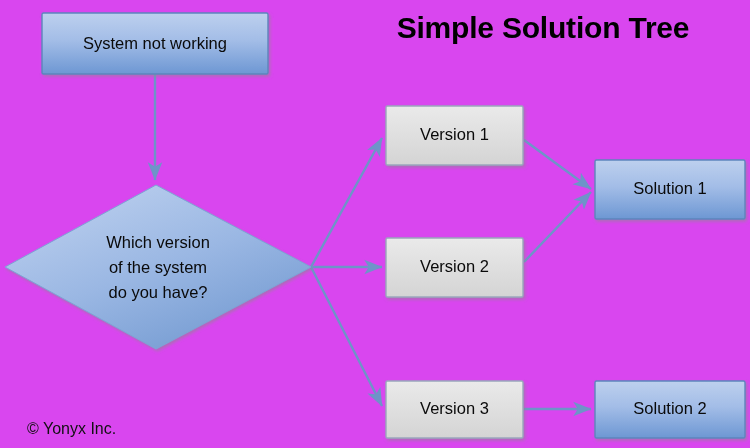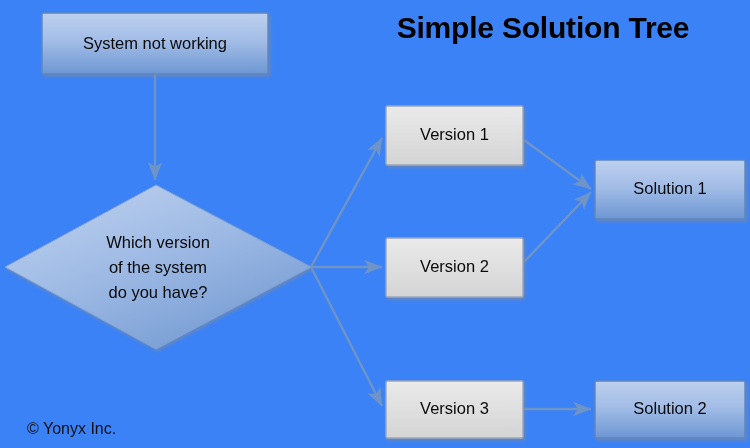--- a/index.html
+++ b/index.html
@@ -4,21 +4,21 @@
 <style>
   html, body {
     margin: 0;
     padding: 0;
     background: #ffffff;
   }
   #stage {
     position: relative;
     width: 750px;
     height: 448px;
-    background: #3b82f6;
+    background: #d946ef;
     overflow: hidden;
     font-family: "Liberation Sans", sans-serif;
   }
   #diagram-svg {
     position: absolute;
     left: 0;
     top: 0;
     width: 750px;
     height: 448px;
   }

